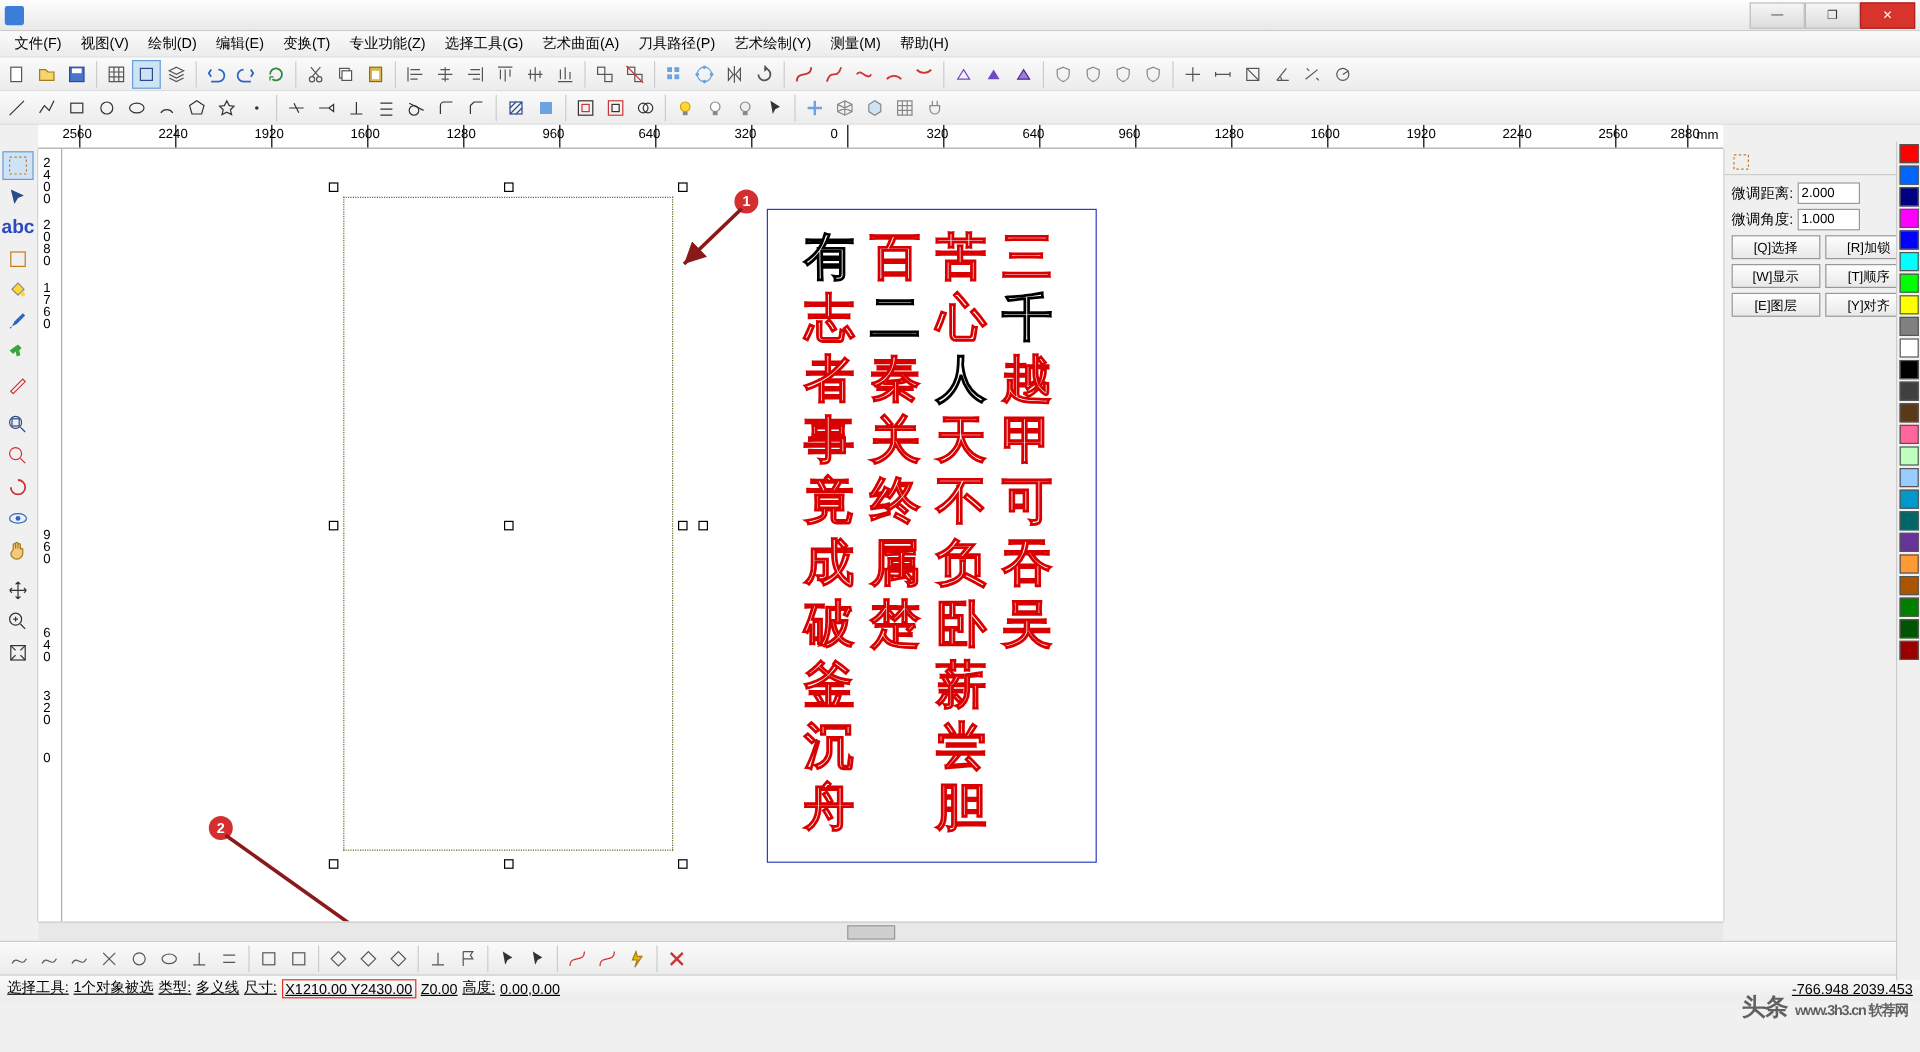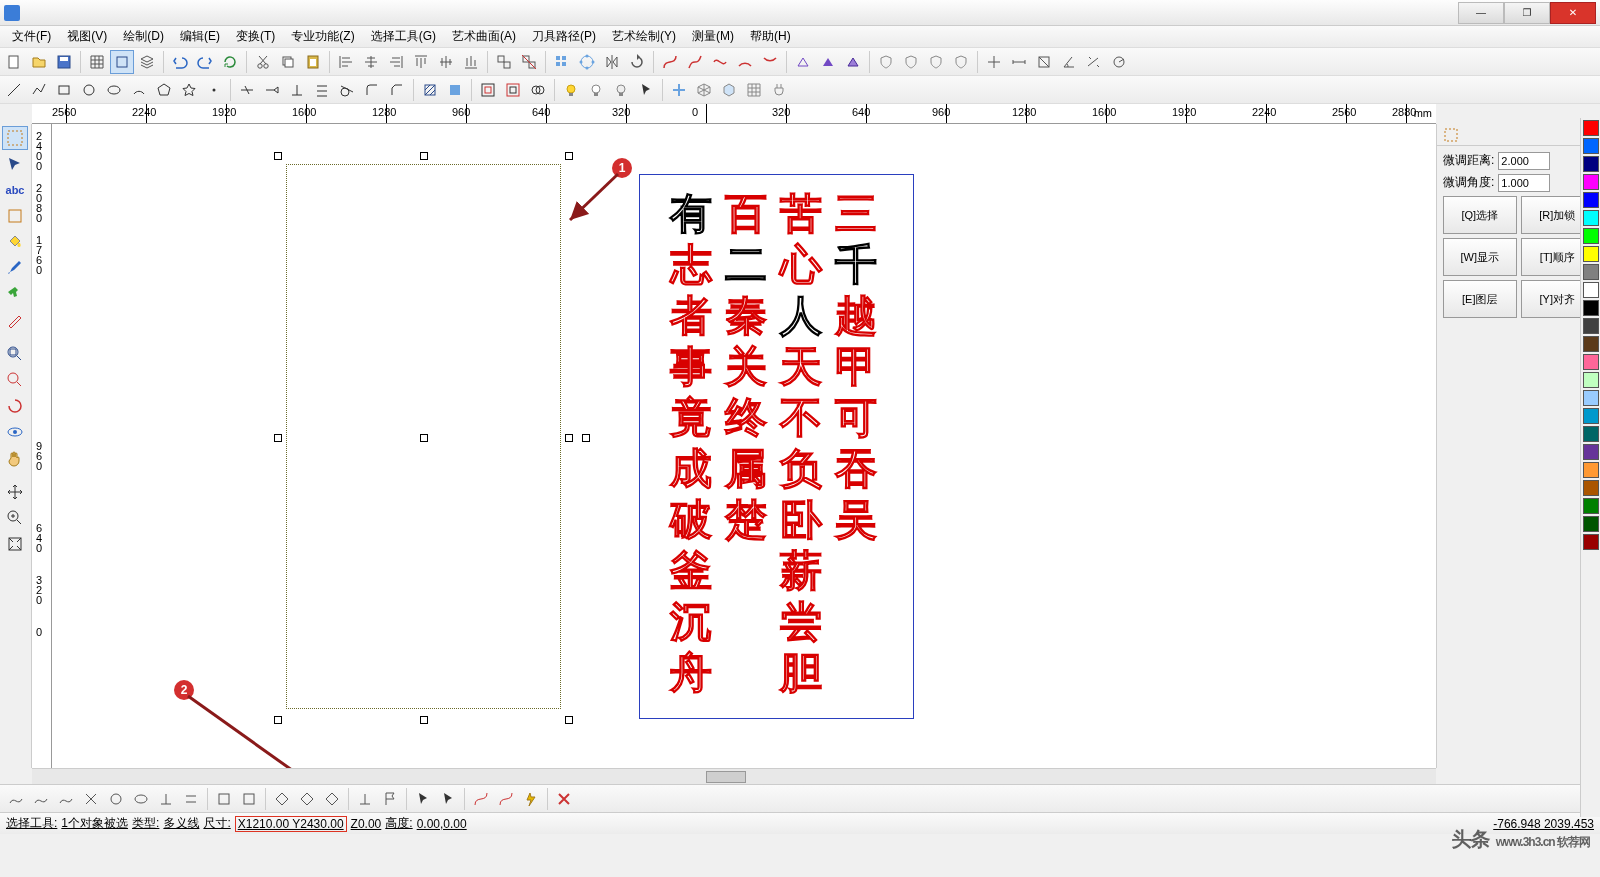--- a/index.html
+++ b/index.html
@@ -30,25 +30,25 @@
 .canvas { flex:1; background:#fff; position:relative; overflow:hidden; }
 .selbox { position:absolute; border:1px dotted #6a6a2a; background:rgba(0,0,0,0); }
 .handle { position:absolute; width:8px; height:8px; border:1px solid #000; background:#fff; }
 .artbox { position:absolute; border:1px solid #2a3fbf; }
 .glyph { position:absolute; font-family:'KaiTi','STKaiti',serif; font-size:42px; font-weight:600; color:rgba(0,0,0,0); -webkit-text-stroke:1px #d80000; }
 .glyph.black { -webkit-text-stroke:1px #000; }
 .badge { position:absolute; width:20px; height:20px; border-radius:50%; background:#d32f2f; color:#fff; display:flex; align-items:center; justify-content:center; font-weight:bold; font-size:12px; }
 .arrow { position:absolute; }
 .rsidebar { width:164px; background:#f0f0f0; border-left:1px solid #ccc; display:flex; flex-direction:column; }
 .proppanel { padding:6px; }
-.proprow { display:flex; align-items:flex-start; margin-bottom:4px; gap:4px; }
+.proprow { display:flex; align-items:center; margin-bottom:4px; gap:4px; }
 .proprow label { font-size:12px; }
 .proprow input { width:52px; height:18px; border:1px solid #999; font-size:11px; padding:0 2px; }
 .btnrow { display:flex; gap:4px; margin-bottom:4px; }
-.pbtn { flex:1; height:38px; border:1px solid #999; background:linear-gradient(#fefefe,#e8e8e8); font-size:11px; display:flex; align-items:center; justify-content:center; }
+.pbtn { flex:1; height:20px; border:1px solid #999; background:linear-gradient(#fefefe,#e8e8e8); font-size:11px; display:flex; align-items:center; justify-content:center; }
 .colorbar { width:20px; position:absolute; right:0; top:118px; bottom:60px; background:#f0f0f0; display:flex; flex-direction:column; gap:2px; padding:2px; border-left:1px solid #ccc; }
 .csw { width:16px; height:16px; border:1px solid #555; }
 .bottombar { height:28px; background:linear-gradient(#fafafa,#ececec); display:flex; align-items:center; padding:2px 4px; border-top:1px solid #ccc; gap:1px; }
 .statusbar { height:22px; background:linear-gradient(#fafafa,#ececec); display:flex; align-items:center; padding:0 6px; border-top:1px solid #ccc; font-size:12px; gap:4px; }
 .statusbar .seg { white-space:nowrap;text-decoration:underline; }
 .dimbox { border:1px solid #d32; padding:0 2px; }
 .coord { margin-left:auto; }
 .mm { font-size:11px; }
 .scrollbar-h { height:16px; background:#e8e8e8; border-top:1px solid #ccc; position:relative; margin-left:32px; margin-right:164px; }
 .scrollbar-h .thumb { position:absolute; left:48%; top:2px; width:40px; height:12px; background:#cfcfcf; border:1px solid #999; }
@@ -537,21 +537,21 @@
     <div class="ltool sel">
         <svg width="18" height="18">
           <rect x="2" y="2" width="14" height="14" stroke="#c47a1b" fill="none" stroke-dasharray="2"></rect>
         </svg>
       </div>
     <div class="ltool">
         <svg width="18" height="18">
           <path d="M3 3l3 12 3-5 5-2z" fill="#2a4a8a"></path>
         </svg>
       </div>
-    <div class="ltool" style="color:#2a4abf;font-weight:bold;font-size:11px">abc</div>
+    <div class="ltool" style="color:#2a4abf;font-weight:bold;font-size:16px">abc</div>
     <div class="ltool">
         <svg width="18" height="18">
           <rect x="3" y="3" width="12" height="12" stroke="#c47a1b" fill="none"></rect>
         </svg>
       </div>
     <div class="ltool">
         <svg width="18" height="18">
           <path d="M4 8l5-5 5 5-5 5z" fill="#ffd633" stroke="#888"></path>
           <path d="M14 10c1 2 1 4-1 4s-2-2-1-4z" fill="#ffd633"></path>
         </svg>

